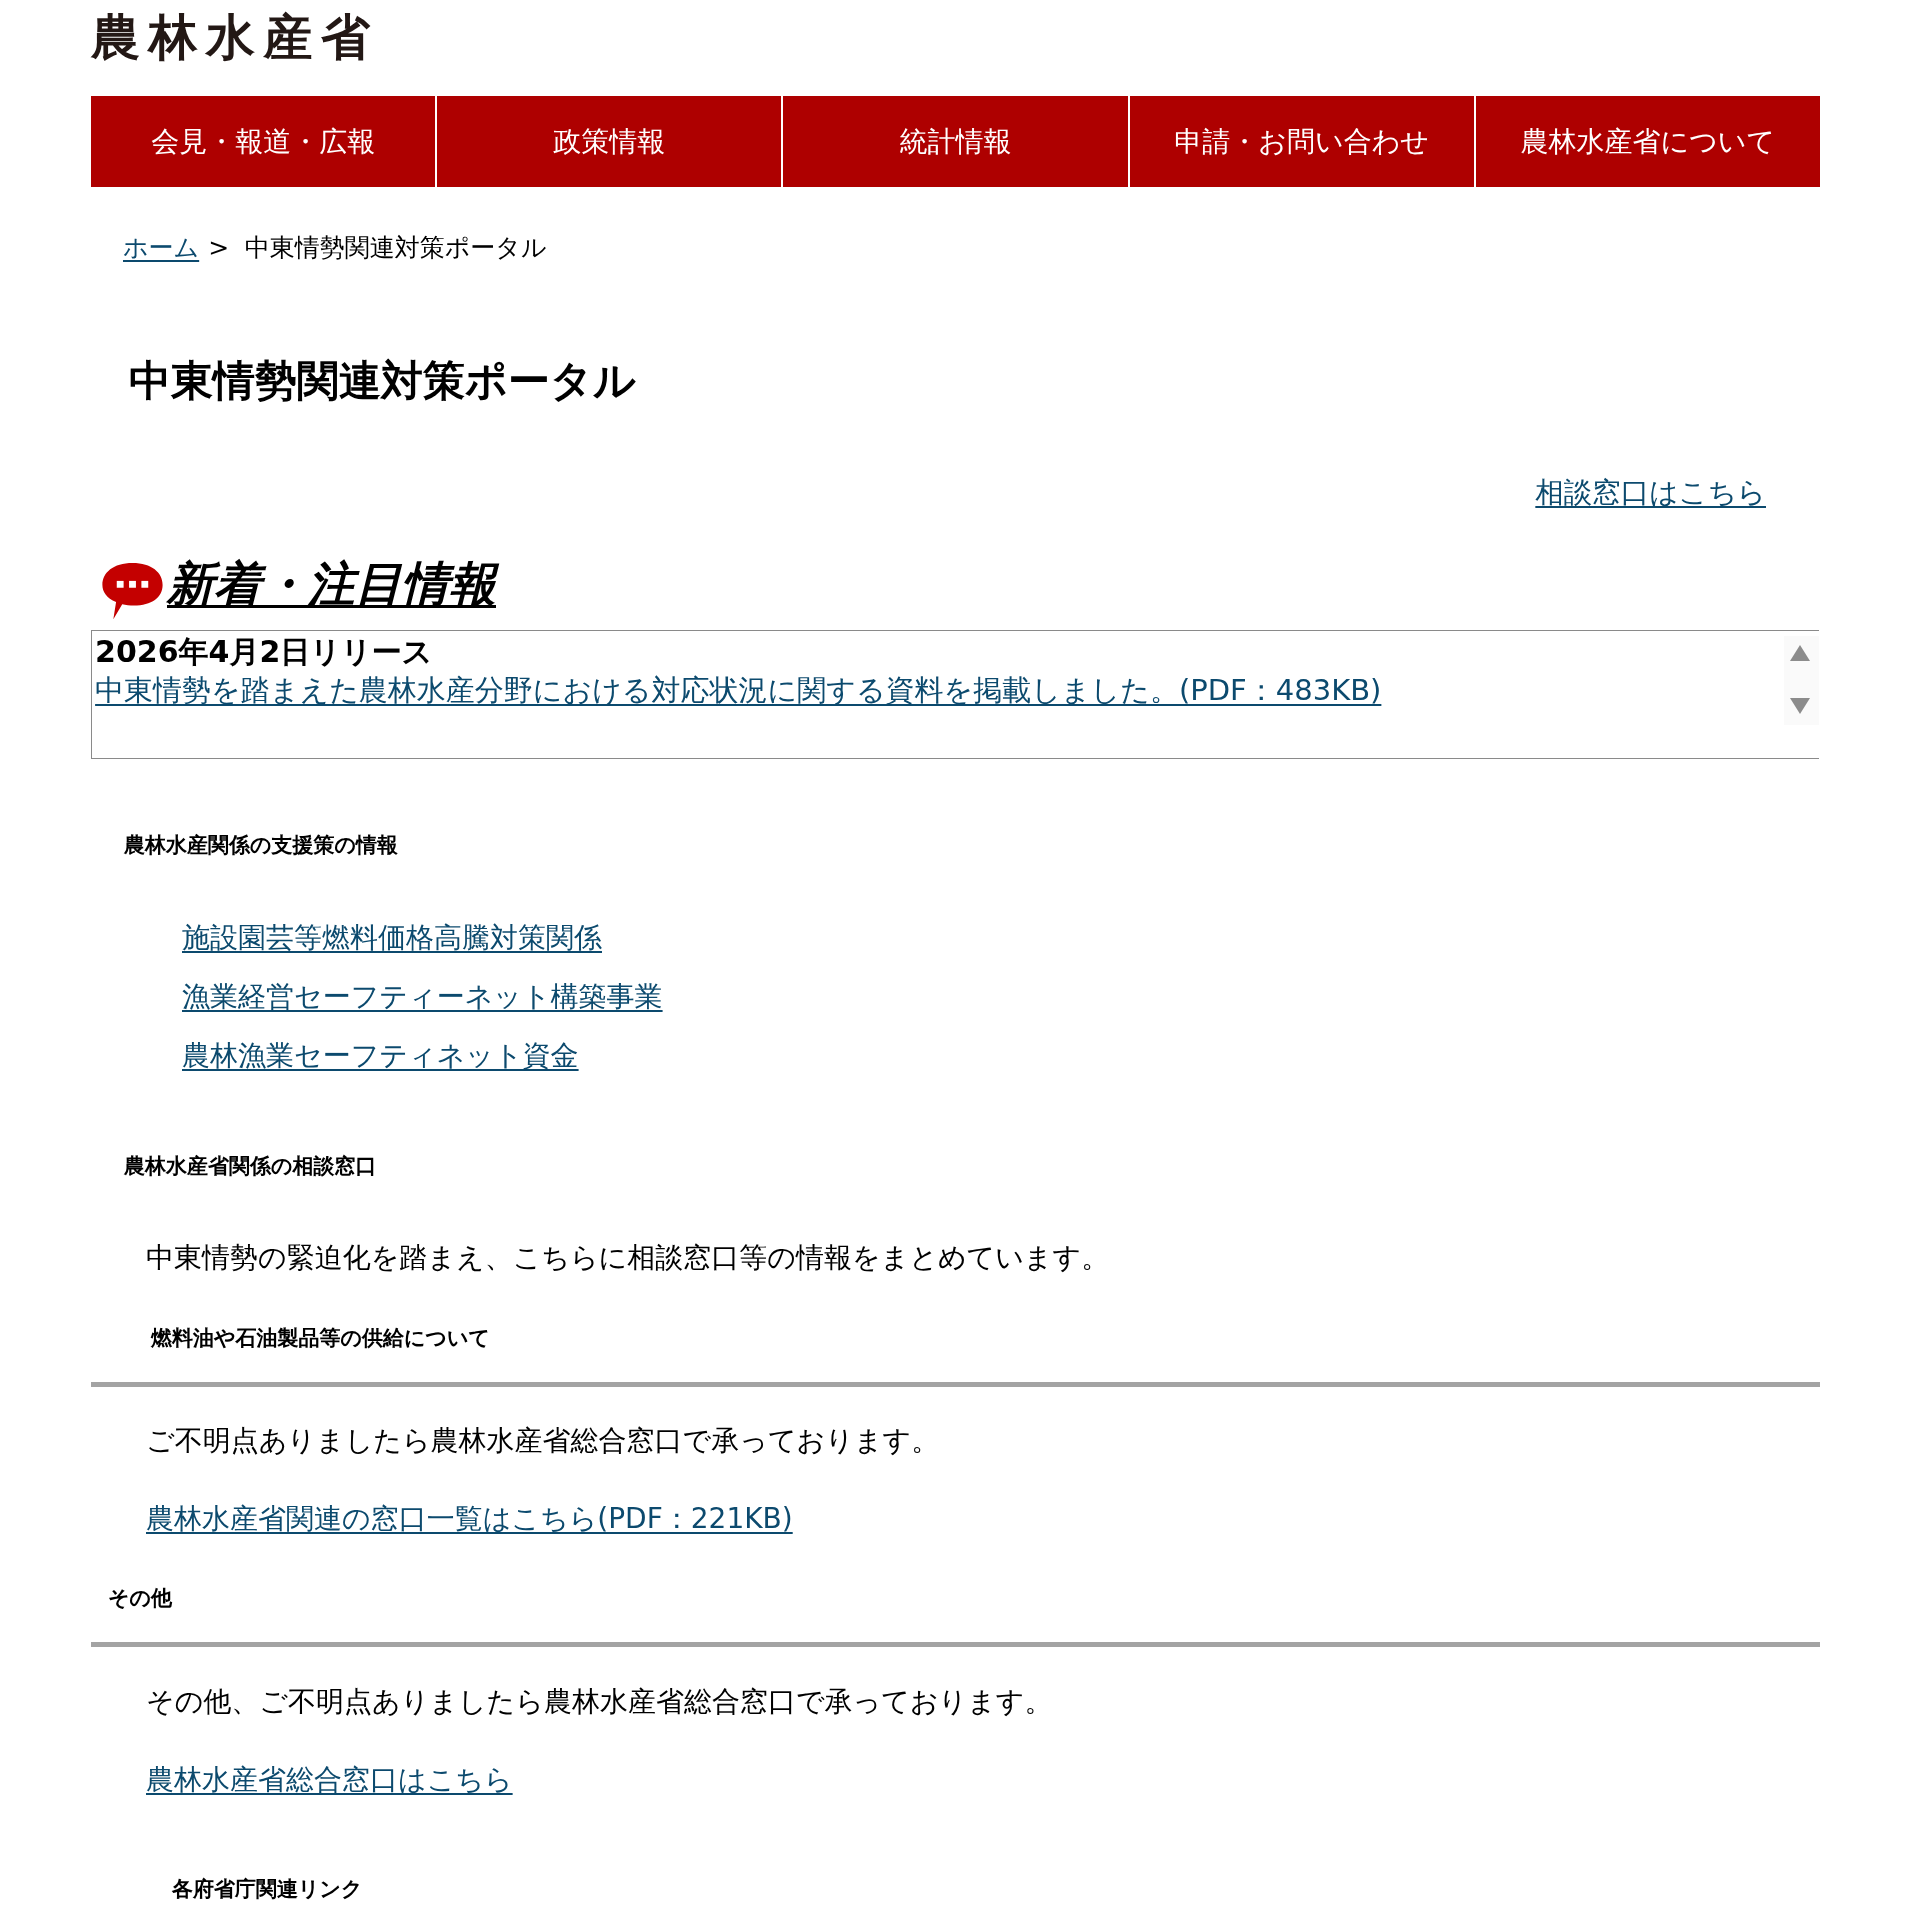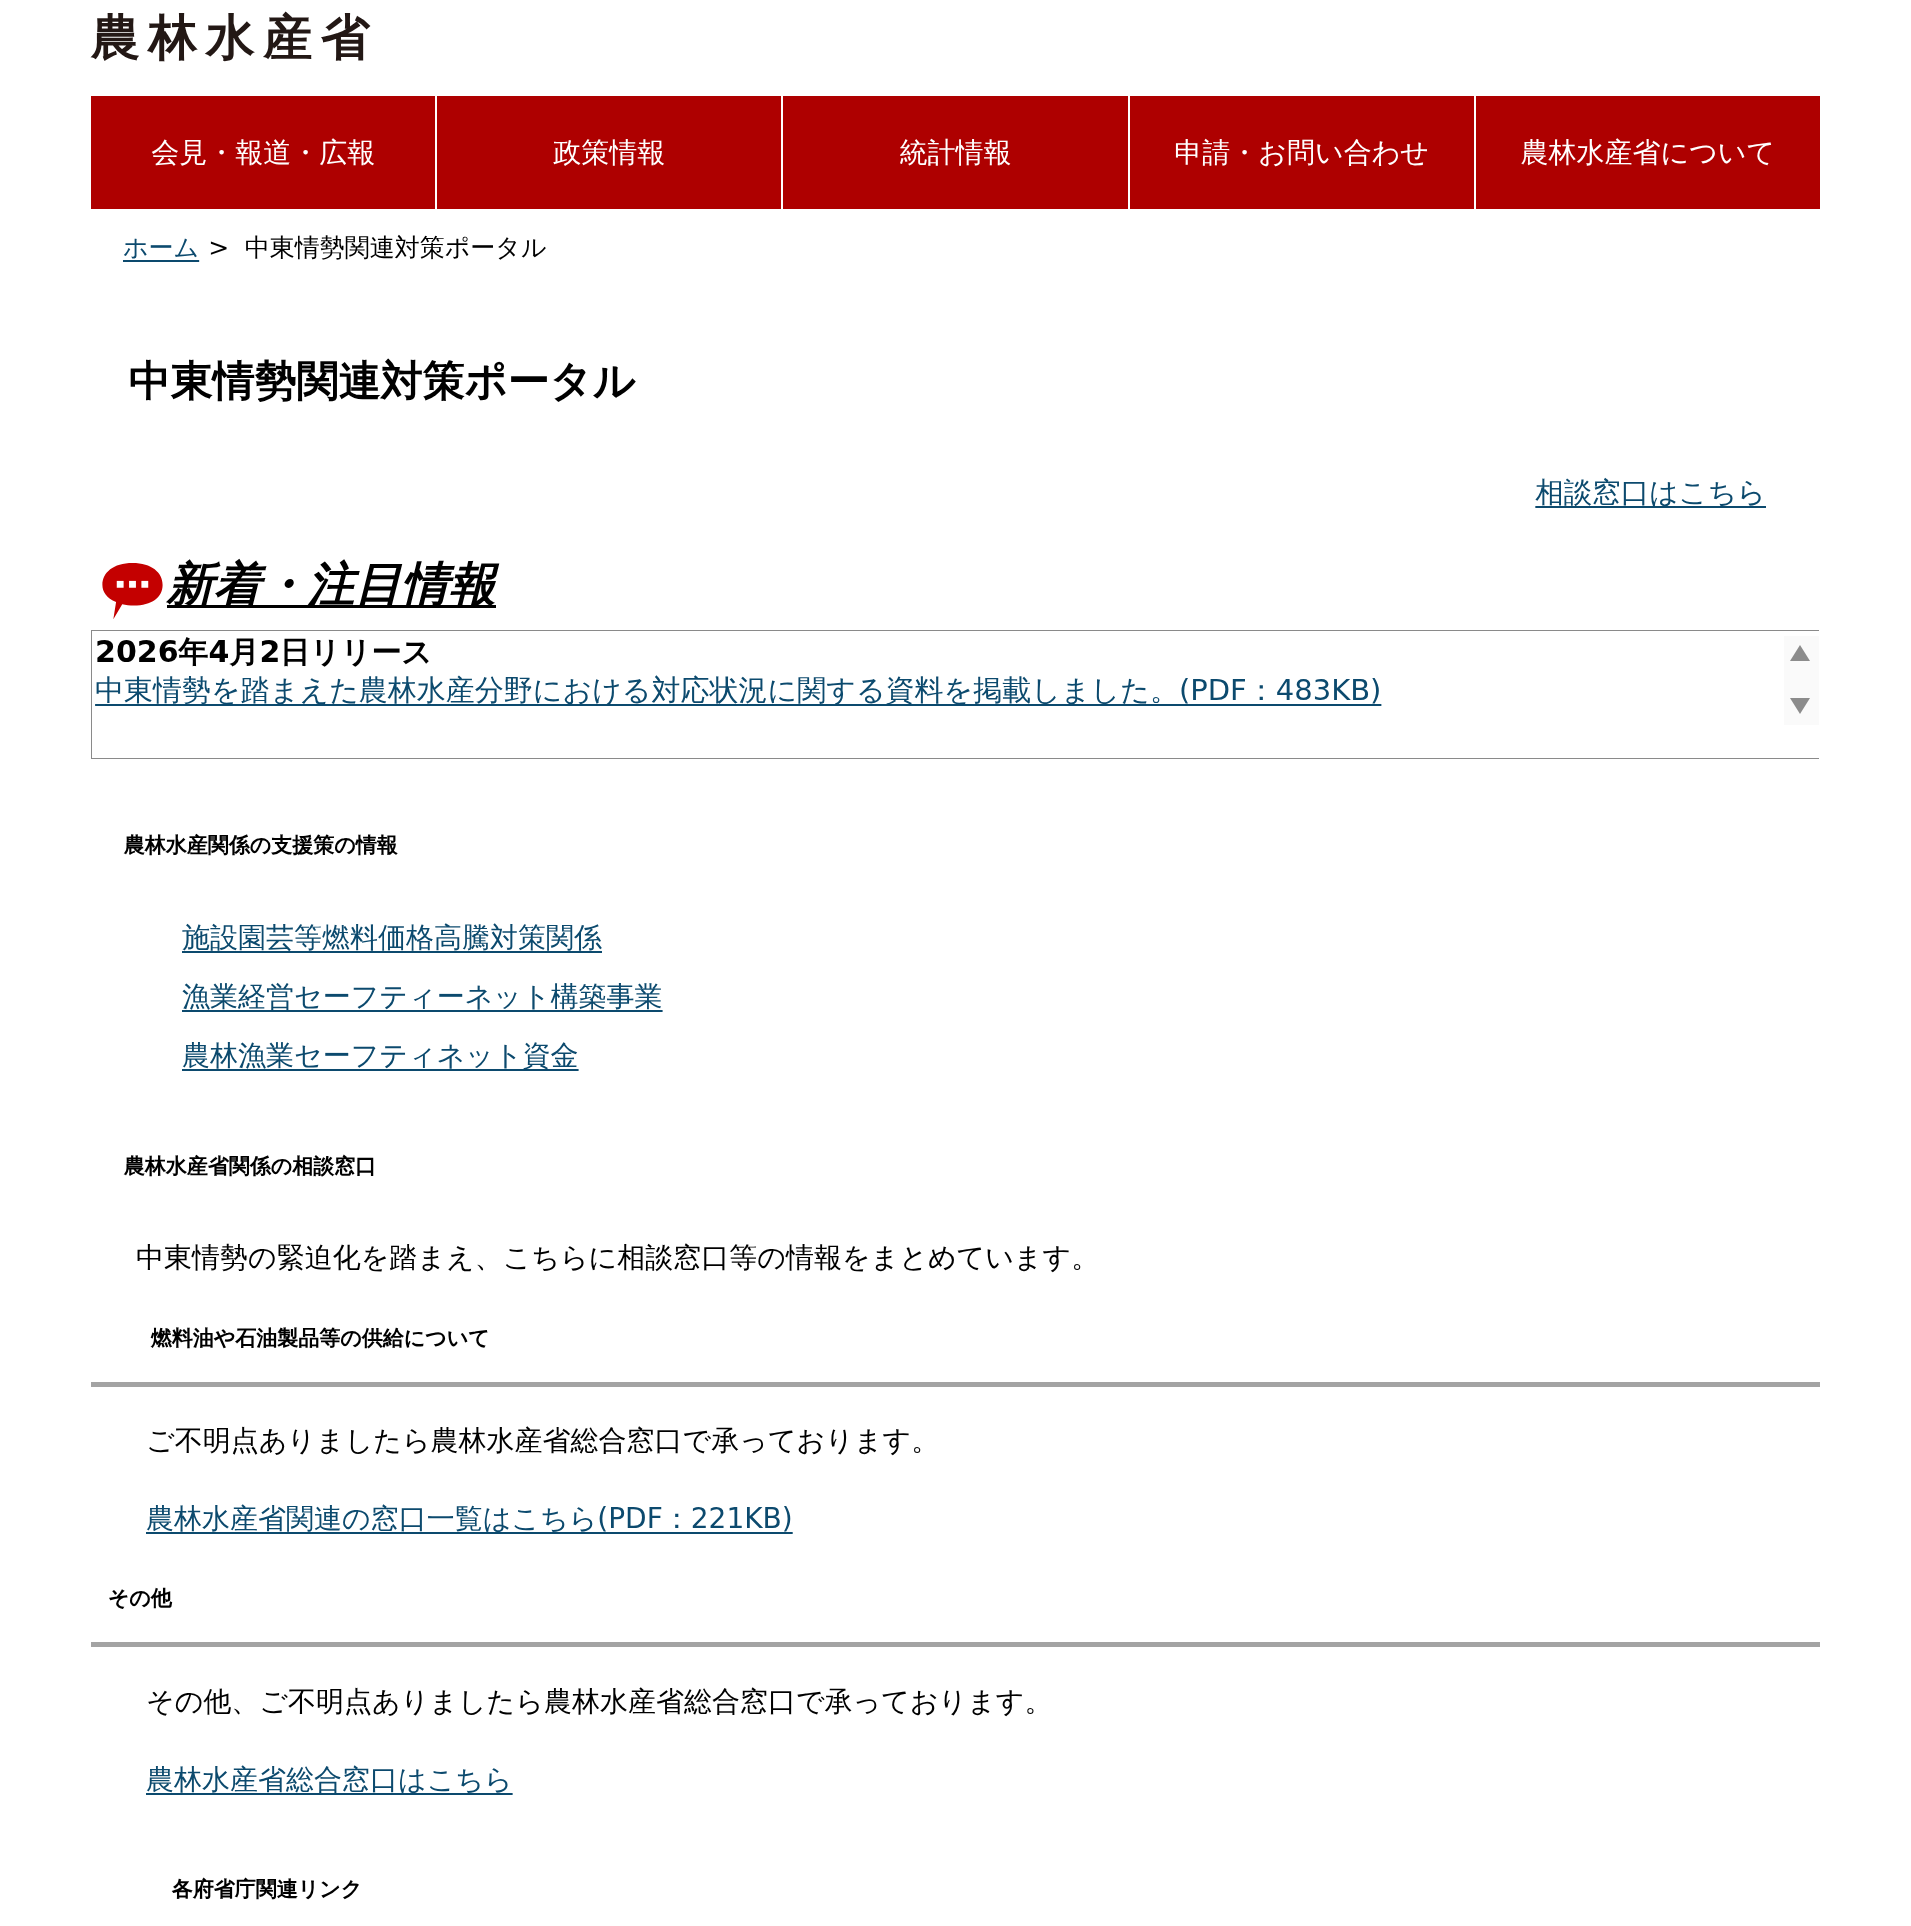--- a/index.html
+++ b/index.html
@@ -7,21 +7,21 @@
     width:1911px; height:2051px; position:relative; overflow:hidden;
     font-family:"DejaVu Sans","Liberation Sans",sans-serif; color:#000;
   }
   .abs { position:absolute; }
   a, .link { color:#0c4a6e; text-decoration:underline; text-decoration-thickness:2.3px; text-underline-offset:3.9px; cursor:pointer; }
 
   
   .logo { left:91px; top:10.8px; font-size:49px; font-weight:bold; letter-spacing:8.5px; color:#231815; line-height:54px; font-family:"DejaVu Sans",sans-serif; }
 
   
-  .nav { left:91px; top:96px; width:1729px; height:113px; display:flex; gap:1.9px; background:#fff; }
+  .nav { left:91px; top:96px; width:1729px; height:91px; display:flex; gap:1.9px; background:#fff; }
   .nav-item { flex:1; background:#AE0000; color:#fff; display:flex; align-items:center; justify-content:center; font-size:28px; cursor:pointer; }
 
   
   .breadcrumb { left:123px; top:230px; font-size:25px; line-height:35px; display:flex; align-items:center; }
   .breadcrumb .sep { margin:0 15.4px 0 9.2px; }
 
   .page-title { left:129px; top:354px; font-size:42px; font-weight:bold; line-height:54px; }
 
   .consult-link { right:145px; top:473px; font-size:28.5px; line-height:39px; }
 
@@ -83,21 +83,21 @@
     <div class="tri-down"></div>
   </div>
 </div>
 
 <div class="abs h3" style="left:124px; top:824px;">農林水産関係の支援策の情報</div>
 <a class="abs body-text link" style="left:182px; top:918px;">施設園芸等燃料価格高騰対策関係</a>
 <a class="abs body-text link" style="left:182px; top:977px;">漁業経営セーフティーネット構築事業</a>
 <a class="abs body-text link" style="left:182px; top:1036px;">農林漁業セーフティネット資金</a>
 
 <div class="abs h3" style="left:124px; top:1145px;">農林水産省関係の相談窓口</div>
-<div class="abs body-text" style="left:136px; top:1238px;">中東情勢の緊迫化を踏まえ、こちらに相談窓口等の情報をまとめています。</div>
+<div class="abs body-text" style="left:146px; top:1238px;">中東情勢の緊迫化を踏まえ、こちらに相談窓口等の情報をまとめています。</div>
 
 <div class="abs h3" style="left:108px; top:1317px;margin-left:43px;">燃料油や石油製品等の供給について</div>
 <div class="abs rule" style="top:1382px;"></div>
 <div class="abs body-text" style="left:146px; top:1421px;">ご不明点ありましたら農林水産省総合窓口で承っております。</div>
 <a class="abs body-text link" style="left:146px; top:1499px;">農林水産省関連の窓口一覧はこちら(PDF：221KB)</a>
 
 <div class="abs h3" style="left:108px; top:1577px;">その他</div>
 <div class="abs rule" style="top:1642px;"></div>
 <div class="abs body-text" style="left:146px; top:1682px;">その他、ご不明点ありましたら農林水産省総合窓口で承っております。</div>
 <a class="abs body-text link" style="left:146px; top:1760px;">農林水産省総合窓口はこちら</a>

